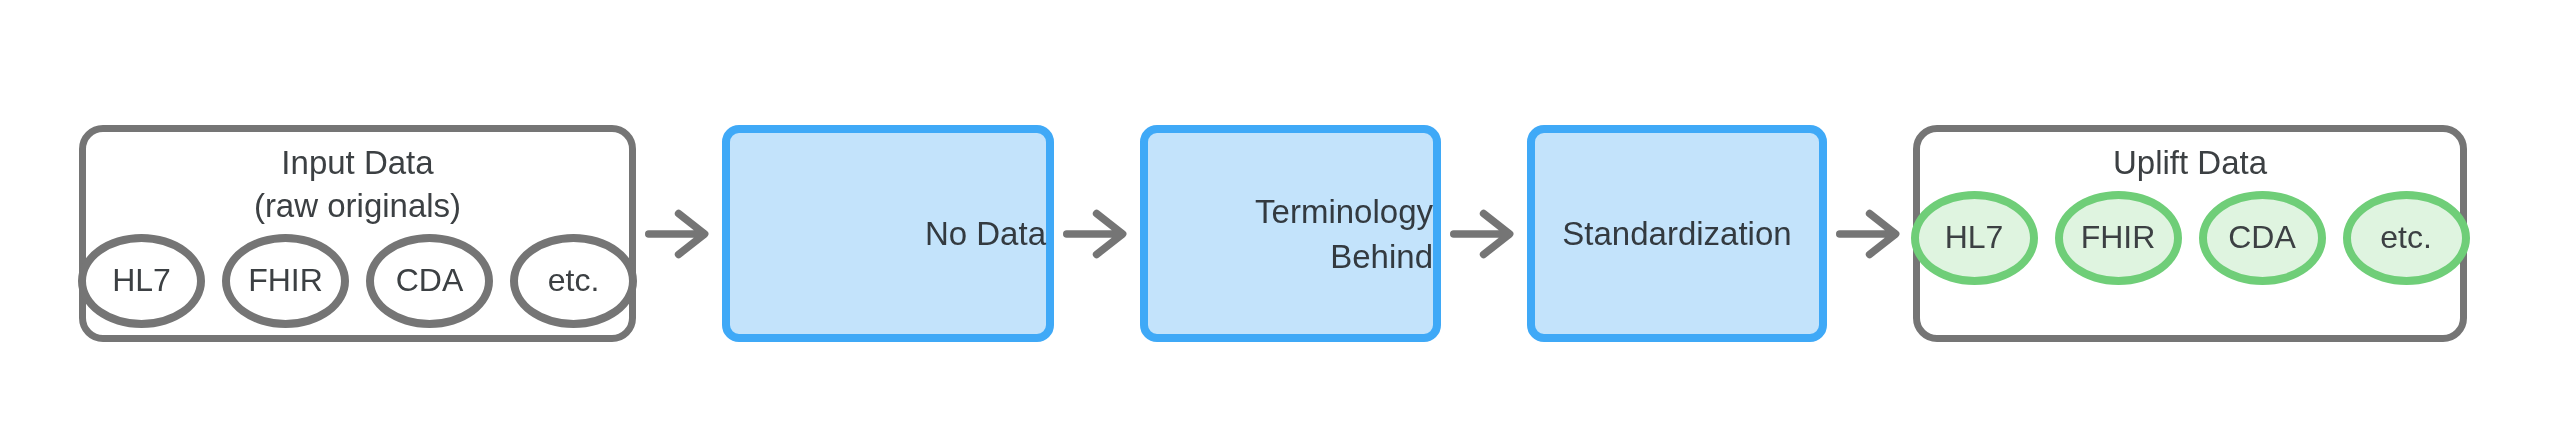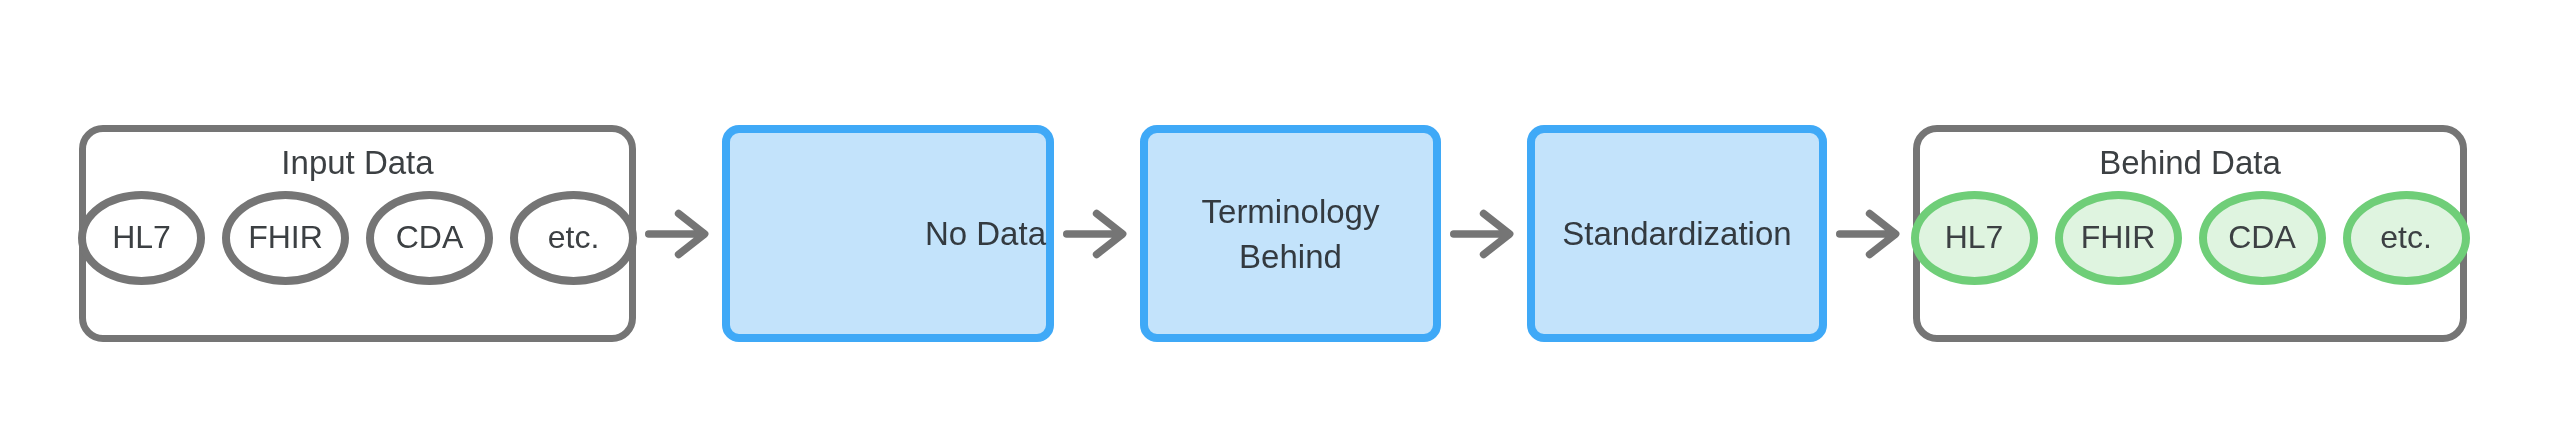--- a/index.html
+++ b/index.html
@@ -86,33 +86,34 @@
     width: 86px;
     display: flex;
     align-items: center;
     justify-content: center;
   }
   .arrow-wrap svg { display: block; }
 
   
   .w-input  { width: 557px; }
   .w-stage1 { width: 332px; align-items: flex-end; }
-  .w-stage2 { width: 301px; }
+  .w-stage2 { width: 301px; align-items: flex-end; }
   .w-stage3 { width: 300px; }
   .w-output { width: 554px; }
 </style>
 </head>
 <body>
 
 <div class="canvas">
   <div class="flow-row">
 
     <div class="gray-box w-input">
       <div class="box-title">
         <div>Input Data</div>
+        <div>(raw originals)</div>
       </div>
       <div class="ellipse-row">
         <div class="ellipse">
           <span>HL7</span>
         </div>
         <div class="ellipse">
           <span>FHIR</span>
         </div>
         <div class="ellipse">
           <span>CDA</span>
@@ -155,21 +156,21 @@
     </div>
 
     <div class="arrow-wrap">
       <svg width="69" height="56" viewBox="0 0 74 60">
         <path d="M4 30 H54 M36 8 L64 30 L36 52" fill="none" stroke="#757575" stroke-width="8" stroke-linecap="round" stroke-linejoin="round"></path>
       </svg>
     </div>
 
     <div class="gray-box w-output">
       <div class="box-title">
-        <div>Behind Data</div>
+        <div>Uplift Data</div>
       </div>
       <div class="ellipse-row">
         <div class="ellipse green">
           <span>HL7</span>
         </div>
         <div class="ellipse green">
           <span>FHIR</span>
         </div>
         <div class="ellipse green">
           <span>CDA</span>

